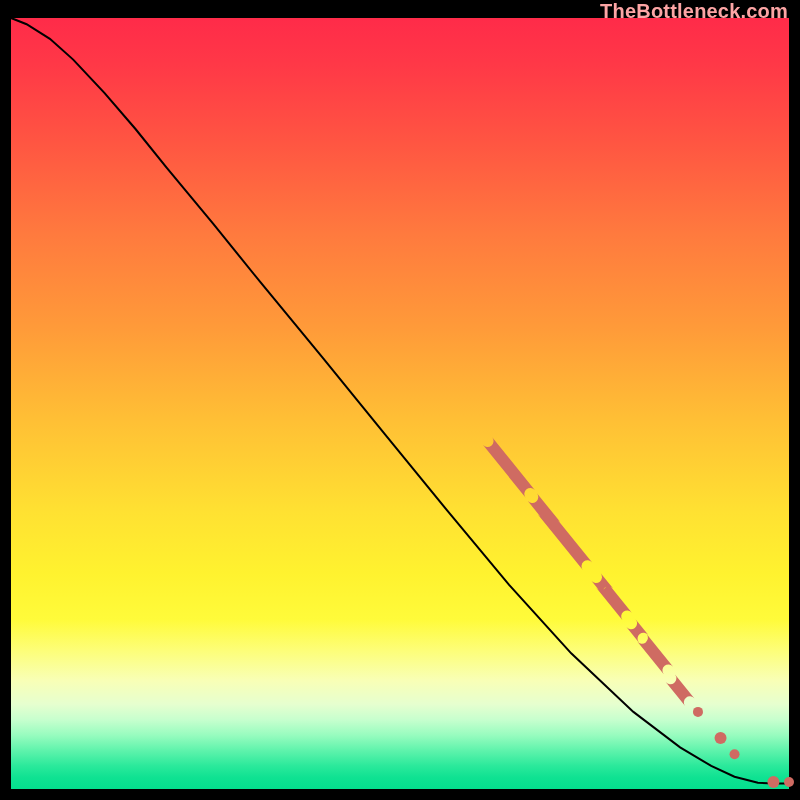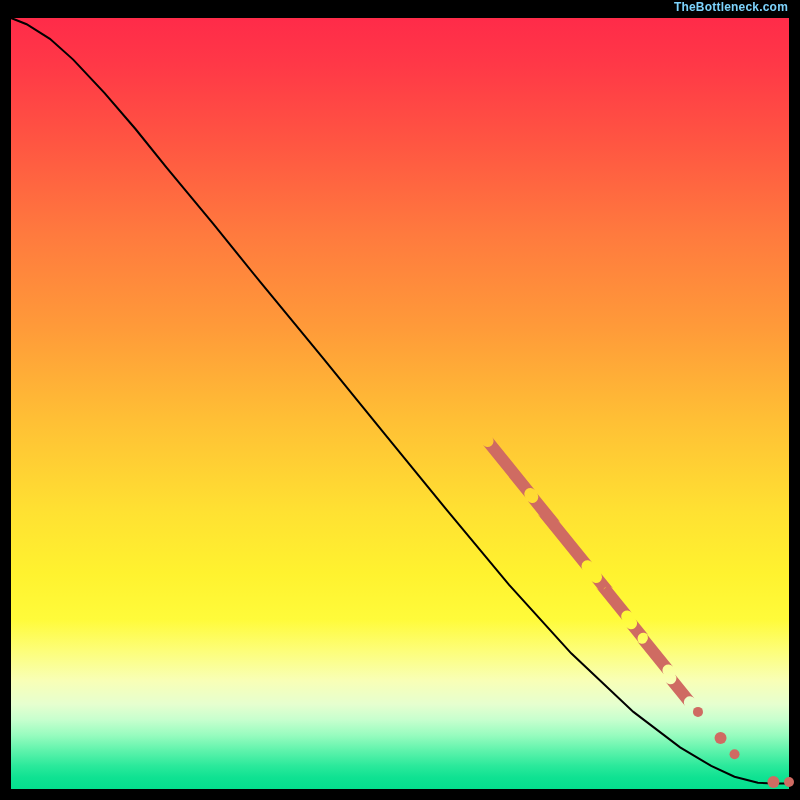--- a/index.html
+++ b/index.html
@@ -28,23 +28,23 @@
       #5ff3ac 95%,
       #2be99b 97%,
       #0fe292 98.5%,
       #04df8e 100%);
   }
   .watermark {
     position: absolute;
     top: 0;
     right: 12px;
     font-family: Arial, Helvetica, sans-serif;
-    font-size: 12px;
+    font-size: 20px;
     font-weight: 600;
-    color: #7dd3fc;
+    color: #fca5a5;
     letter-spacing: 0.2px;
   }
   svg.plot {
     position: absolute;
     left: 11px;
     top: 18px;
     width: 778px;
     height: 771px;
     overflow: visible;
   }

